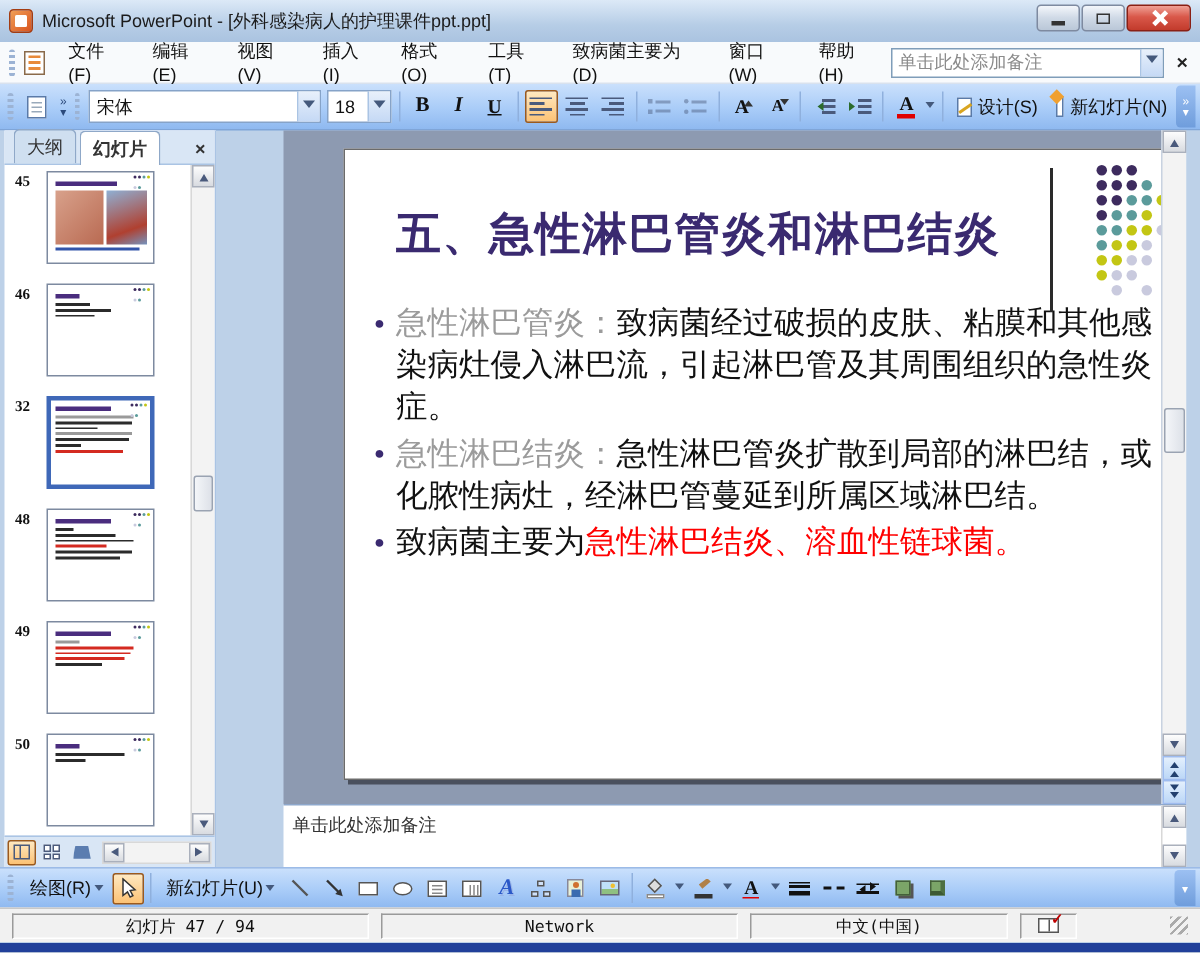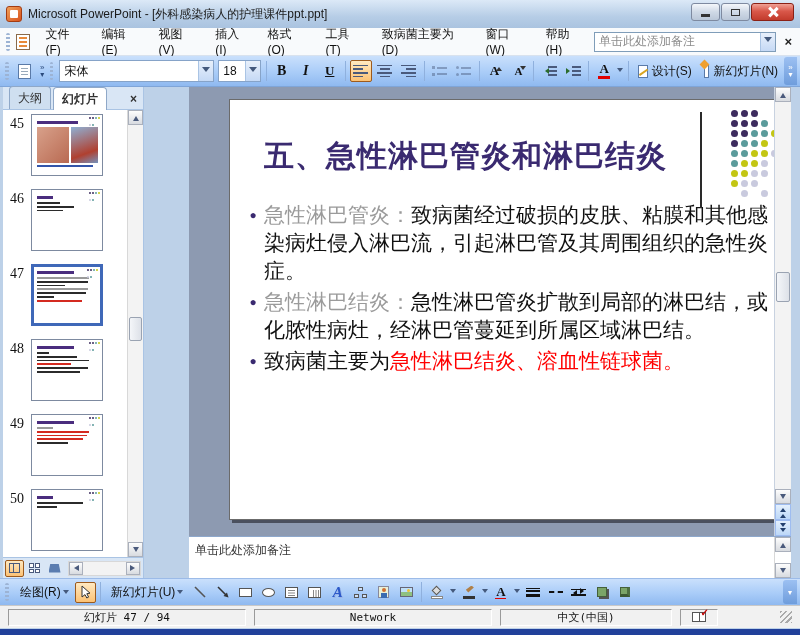--- a/index.html
+++ b/index.html
@@ -82,21 +82,21 @@
 
   
   .left-pane { width:141px; display:flex; flex-direction:column; background:#fff; border-right:1px solid #aac4e4; }
   .tabs-row { height:23px; background:#d9e6f5; display:flex; align-items:flex-end; padding:2px 2px 0 6px; gap:2px; border-bottom:1px solid #aac4e4; }
   .tab { padding:3px 8px 2px; border:1px solid #8fa8c8; border-bottom:none; border-radius:4px 4px 0 0; background:#cfdff0; color:#333; }
   .tab.active { background:#fff; font-weight:bold; position:relative; top:1px; }
   .pane-close { margin-left:auto; align-self:center; font-weight:bold; font-size:12px; color:#333; padding:0 4px; }
   .thumbs-wrap { flex:1; display:flex; min-height:0; }
   .thumb-list { flex:1; padding-top:4px; overflow:hidden; }
   .thumb-row { height:75px; display:flex; }
-  .thumb-num { width:28px; padding:2px 0 0 7px; font-weight:normal; font-size:14px; font-family:"Liberation Serif",serif; }
+  .thumb-num { width:28px; padding:2px 0 0 7px; font-weight:bold; font-size:10px; font-family:"Liberation Serif",serif; }
   .thumb-box { width:72px; height:62px; background:#fff; border:1px solid #7d8aa0; padding:4px 4px 3px 5px; position:relative; }
   .thumb-box.selected { border:3px solid #3f68b8; padding:2px 2px 1px 3px; }
   .t-title { height:3px; background:#4a2d7e; margin-bottom:3px; margin-top:2px; }
   .t-line { height:1.8px; margin-bottom:2px; }
   .t-photo { display:flex; gap:2px; margin-top:2px; height:36px; }
   .t-photo .ph1 { flex:1.2; background:linear-gradient(135deg,#d8a18b,#b96a52); }
   .t-photo .ph2 { flex:1; background:linear-gradient(160deg,#8fb0d4,#b04030 70%,#7593bd); }
   .t-caption { height:2px; background:#3355aa; margin-top:2px; width:92%; }
   .mini-logo { position:absolute; top:2px; right:2px; width:11px; height:13px; display:flex; flex-wrap:wrap; gap:1px; }
   .mini-logo span { width:2px; height:2px; border-radius:50%; }
@@ -413,21 +413,21 @@
                   <span style="background: rgb(201, 202, 222);"></span>
                   <span style="background: rgb(91, 155, 155);"></span>
                 </div>
                 <div class="t-title" style="width: 26%;"></div>
                 <div class="t-line" style="width: 38%; background: rgb(43, 43, 43);"></div>
                 <div class="t-line" style="width: 60%; background: rgb(43, 43, 43);"></div>
                 <div class="t-line" style="width: 42%; background: rgb(43, 43, 43);"></div>
               </div>
             </div>
             <div class="thumb-row">
-              <div class="thumb-num">47</div>
+              <div class="thumb-num">32</div>
               <div class="thumb-box selected">
                 <div class="mini-logo">
                   <span style="background: rgb(61, 43, 94);"></span>
                   <span style="background: rgb(61, 43, 94);"></span>
                   <span style="background: rgb(91, 155, 155);"></span>
                   <span style="background: rgb(195, 198, 20);"></span>
                   <span style="background: rgb(201, 202, 222);"></span>
                   <span style="background: rgb(91, 155, 155);"></span>
                 </div>
                 <div class="t-title" style="width: 60%;"></div>

